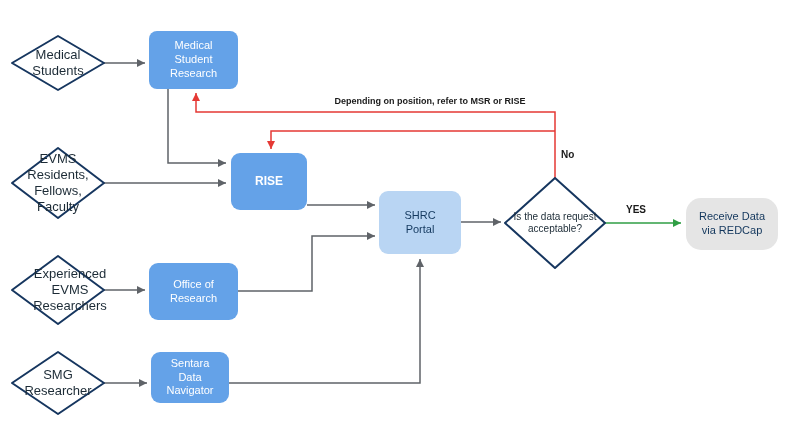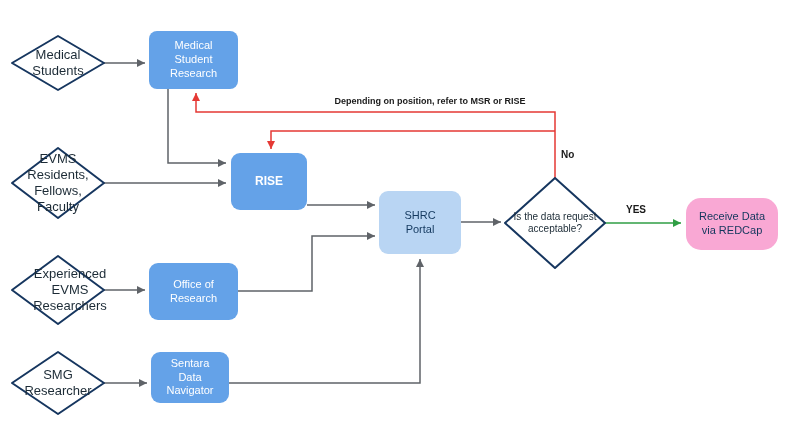--- a/index.html
+++ b/index.html
@@ -7,21 +7,21 @@
     position:relative;width:796px;height:437px;background:#ffffff;
     font-family:"Liberation Sans", sans-serif;overflow:hidden;
   }
   .layer{position:absolute;left:0;top:0;width:796px;height:437px;}
   .node{
     position:absolute;display:flex;align-items:center;justify-content:center;
     text-align:center;border-radius:9px;background:#64a2e8;color:#ffffff;
     font-size:11px;line-height:1.25;box-sizing:border-box;
   }
   .node.light{background:#b9d5f3;color:#14395f;}
-  .node.receive{background:#f9a8d4;color:#12365c;border-radius:15px;}
+  .node.receive{background:#e5e5e5;color:#12365c;border-radius:15px;}
   .dlabel{
     position:absolute;text-align:center;font-size:13px;line-height:1.25;
     color:#1c2b36;display:flex;align-items:center;justify-content:center;
   }
   .ann{position:absolute;font-weight:bold;color:#1a1a1a;}
   .ann.note{font-size:9px;width:280px;text-align:center;}
   .ann.small{font-size:10px;}
 </style>
 </head>
 <body>

